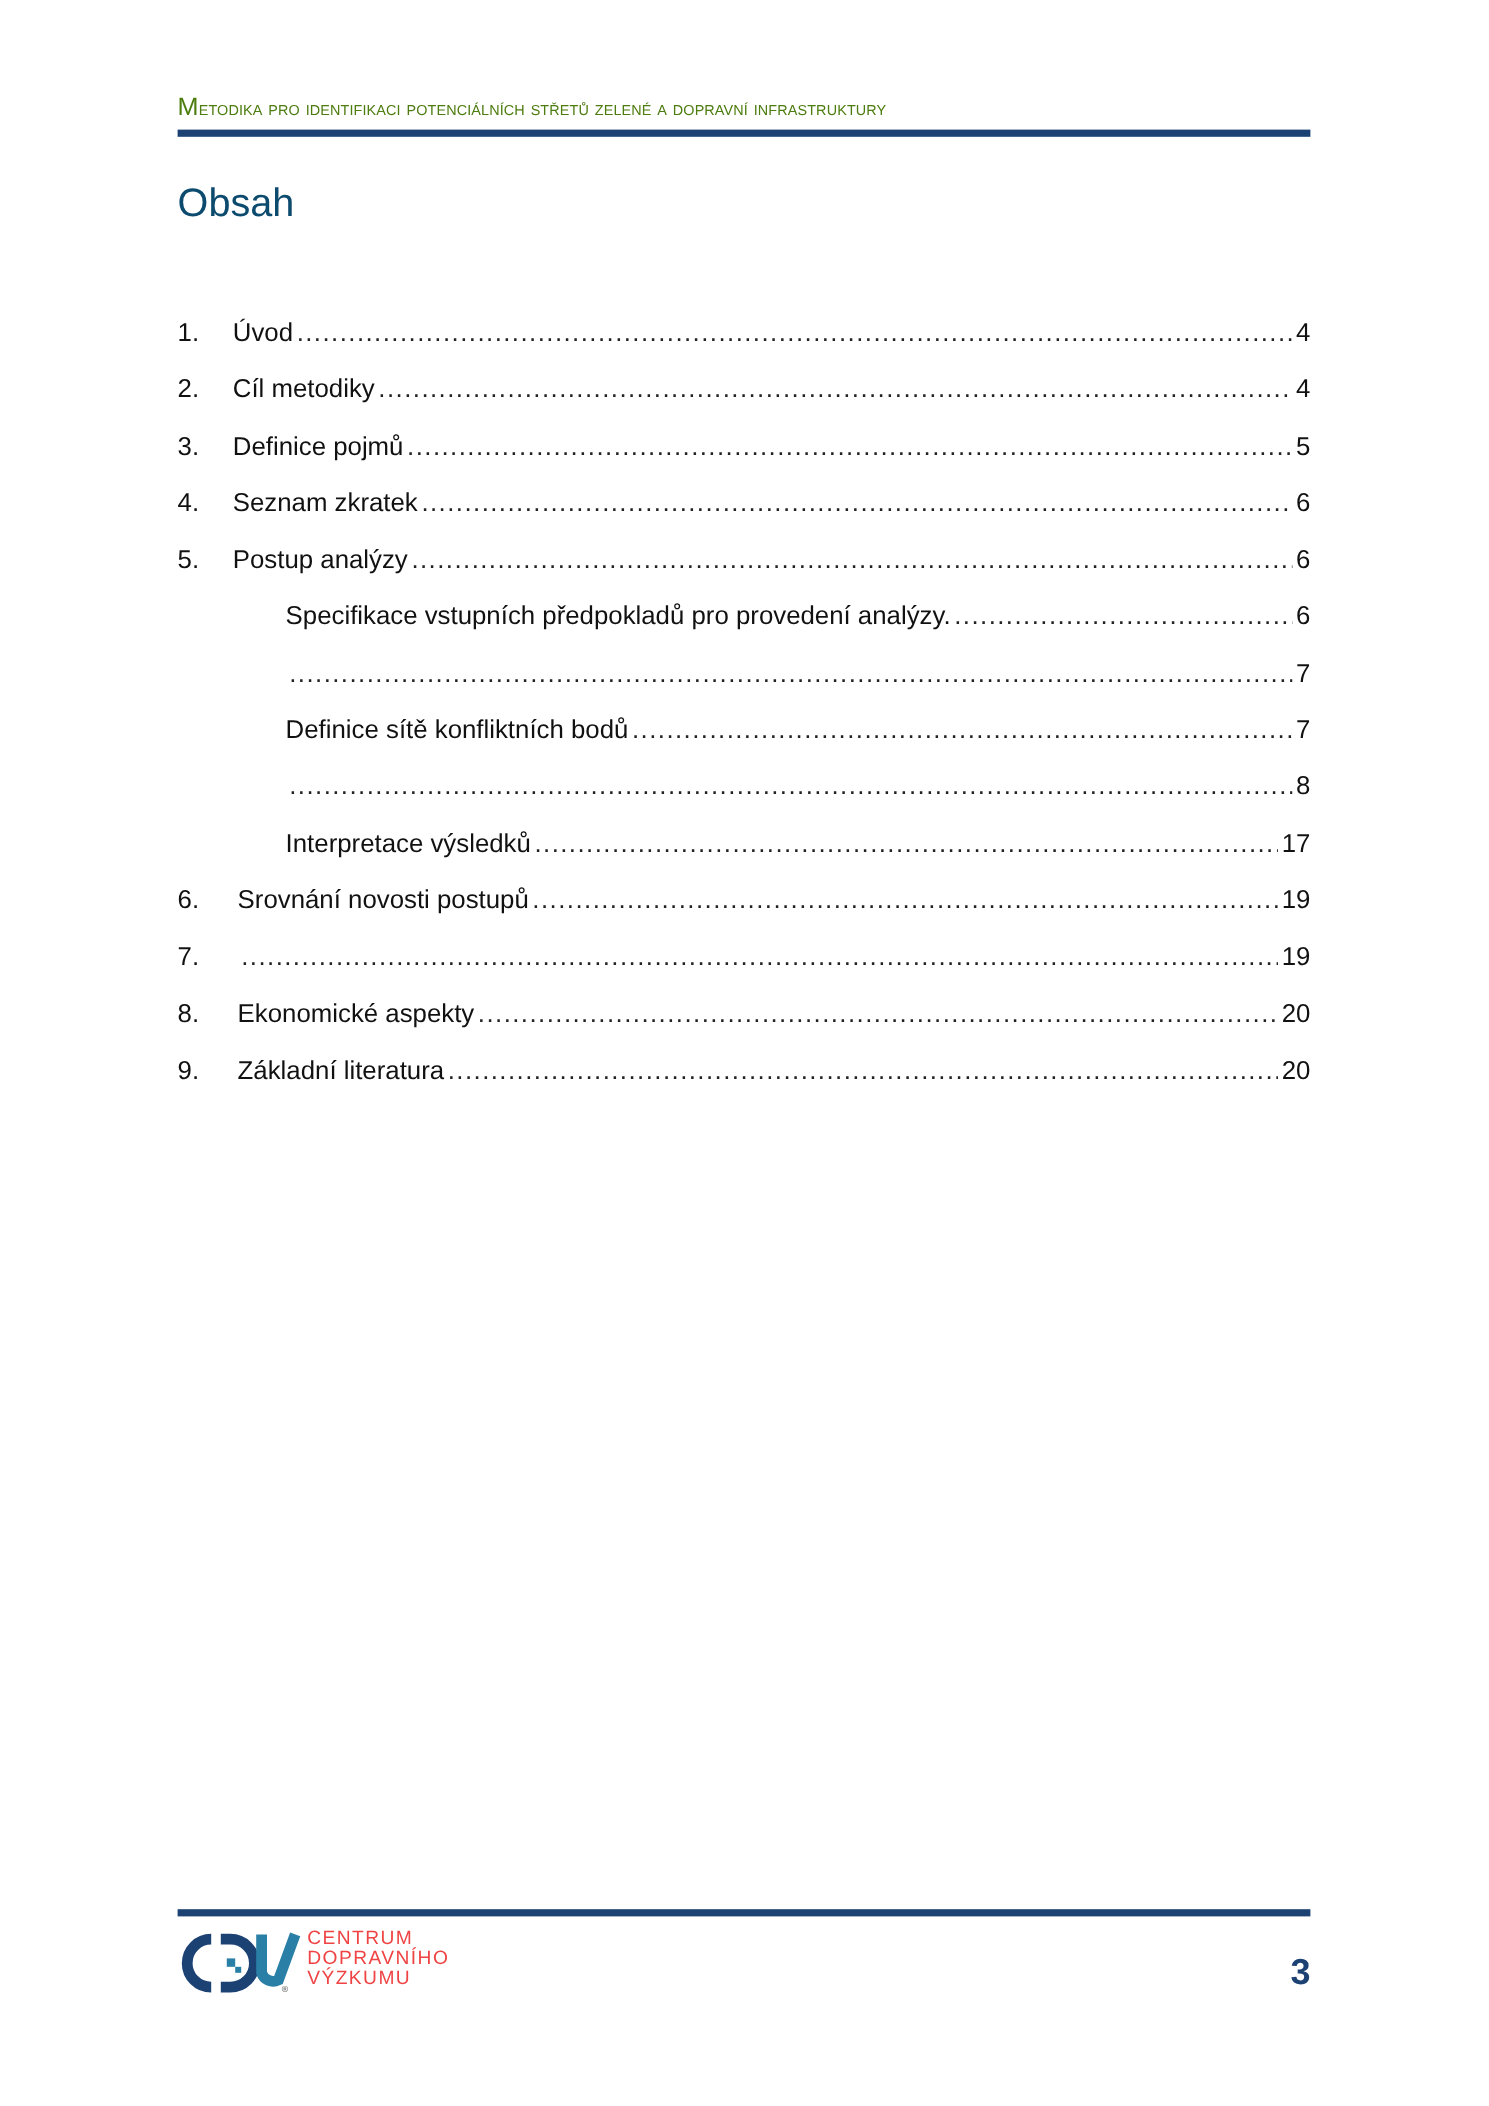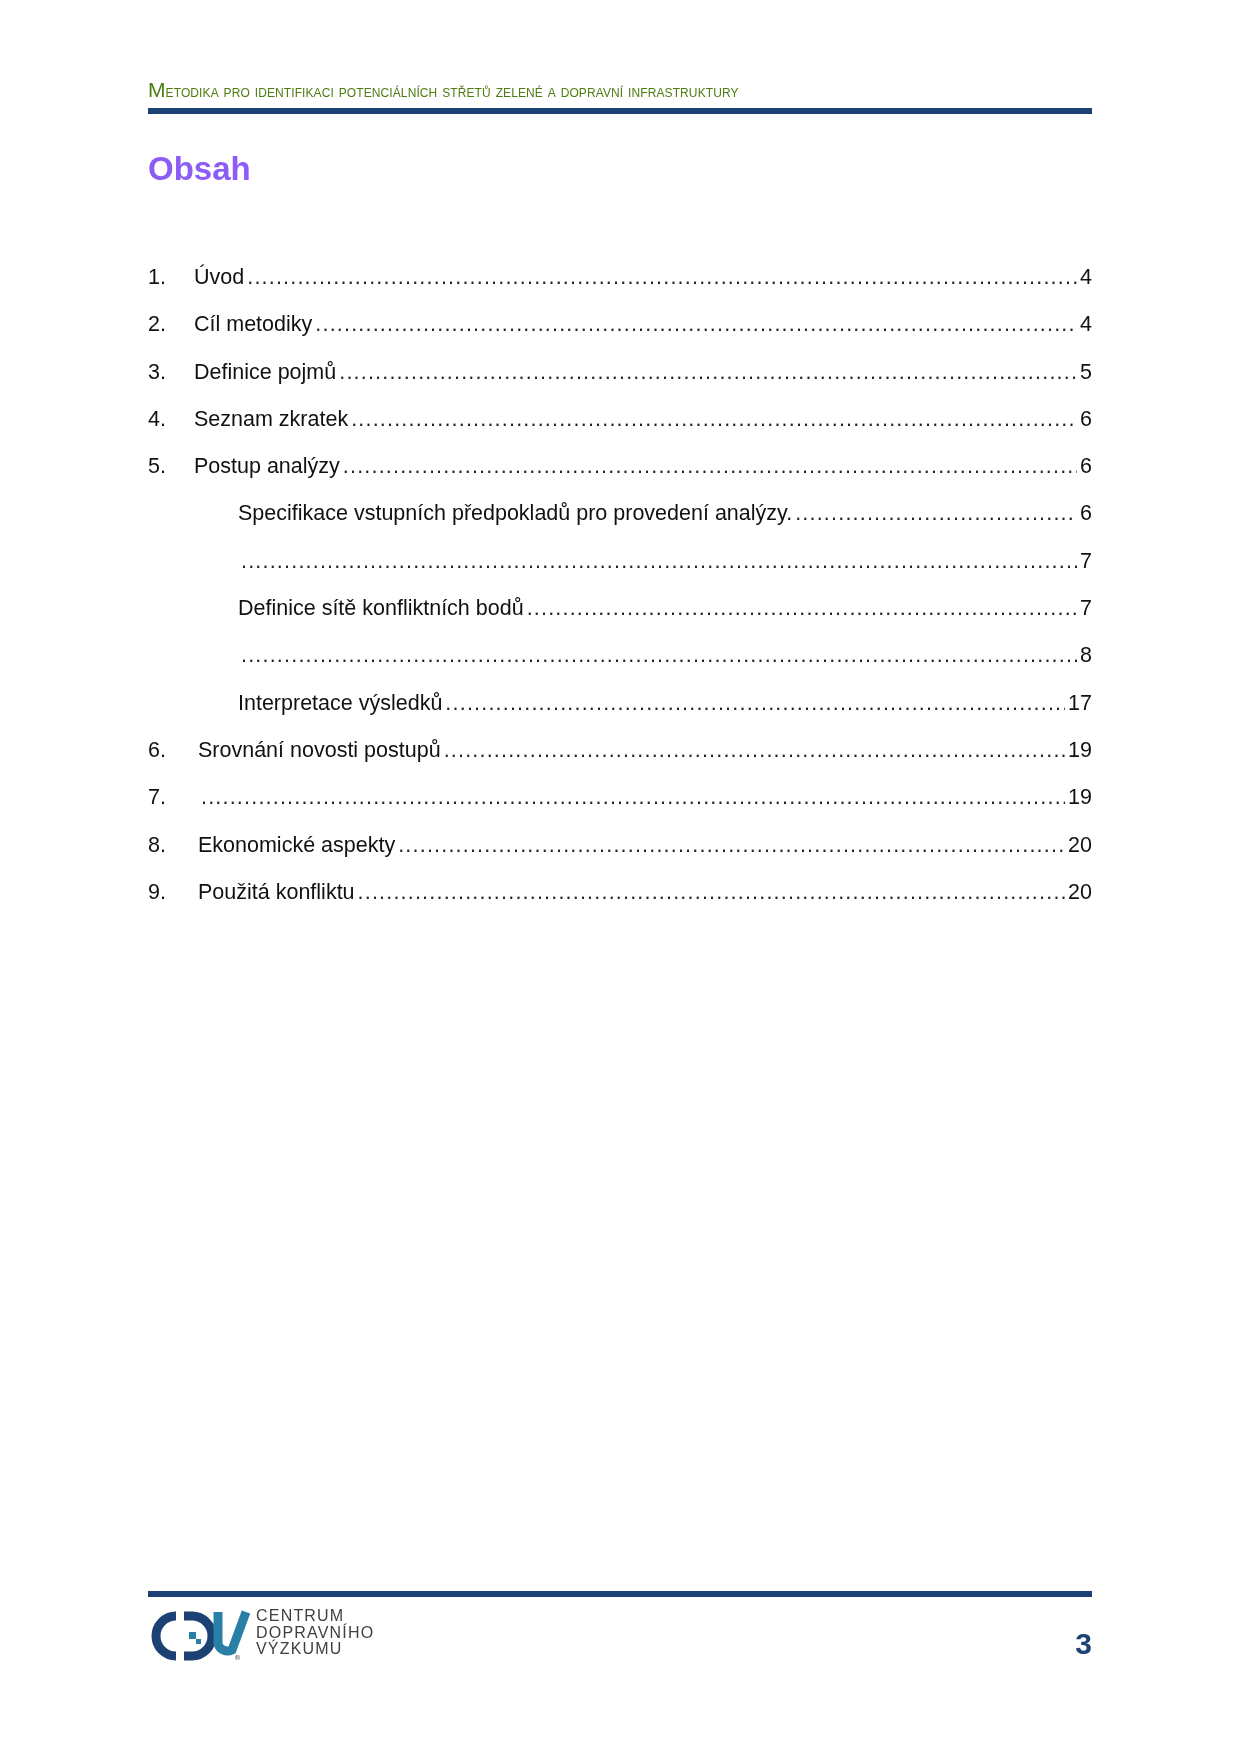--- a/index.html
+++ b/index.html
@@ -33,22 +33,22 @@
       top: 108px;
       width: 944px;
       height: 6px;
       background: #1c4274;
     }
     .title {
       position: absolute;
       left: 148px;
       top: 150px;
       font-size: 33px;
-      font-weight: bold;
-      color: #8b5cf6;
+      font-weight: normal;
+      color: #0c4a6e;
       margin: 0;
     }
     .toc {
       position: absolute;
       left: 148px;
       top: 264px;
       width: 944px;
     }
     .toc-row {
       position: relative;
@@ -104,21 +104,21 @@
       height: 56px;
     }
     .logo svg { position: absolute; left: 0; top: 2px; }
     .logo-text {
       position: absolute;
       left: 108px;
       top: 0;
       font-size: 16px;
       line-height: 16.5px;
       letter-spacing: 1.2px;
-      color: #404040;
+      color: #ef4444;
     }
     .page-number {
       position: absolute;
       right: 149px;
       top: 1627px;
       font-size: 30px;
       font-weight: bold;
       color: #1c4274;
     }
   </style>
@@ -229,21 +229,21 @@
     <span class="toc-num">8.</span>
     <div class="toc-text-wrap">
         <span class="toc-label">Ekonomické aspekty</span>
         <span class="toc-dots">............................................................................................................................................................................................................................................................................................................</span>
         <span class="toc-page">20</span>
       </div>
   </div>
   <div class="toc-row wide">
     <span class="toc-num">9.</span>
     <div class="toc-text-wrap">
-        <span class="toc-label">Použitá konfliktu</span>
+        <span class="toc-label">Základní literatura</span>
         <span class="toc-dots">............................................................................................................................................................................................................................................................................................................</span>
         <span class="toc-page">20</span>
       </div>
   </div>
 </div>
 
 <div class="footer-rule"></div>
 
 <div class="logo">
   <svg width="104" height="52" viewBox="0 0 104 52">

